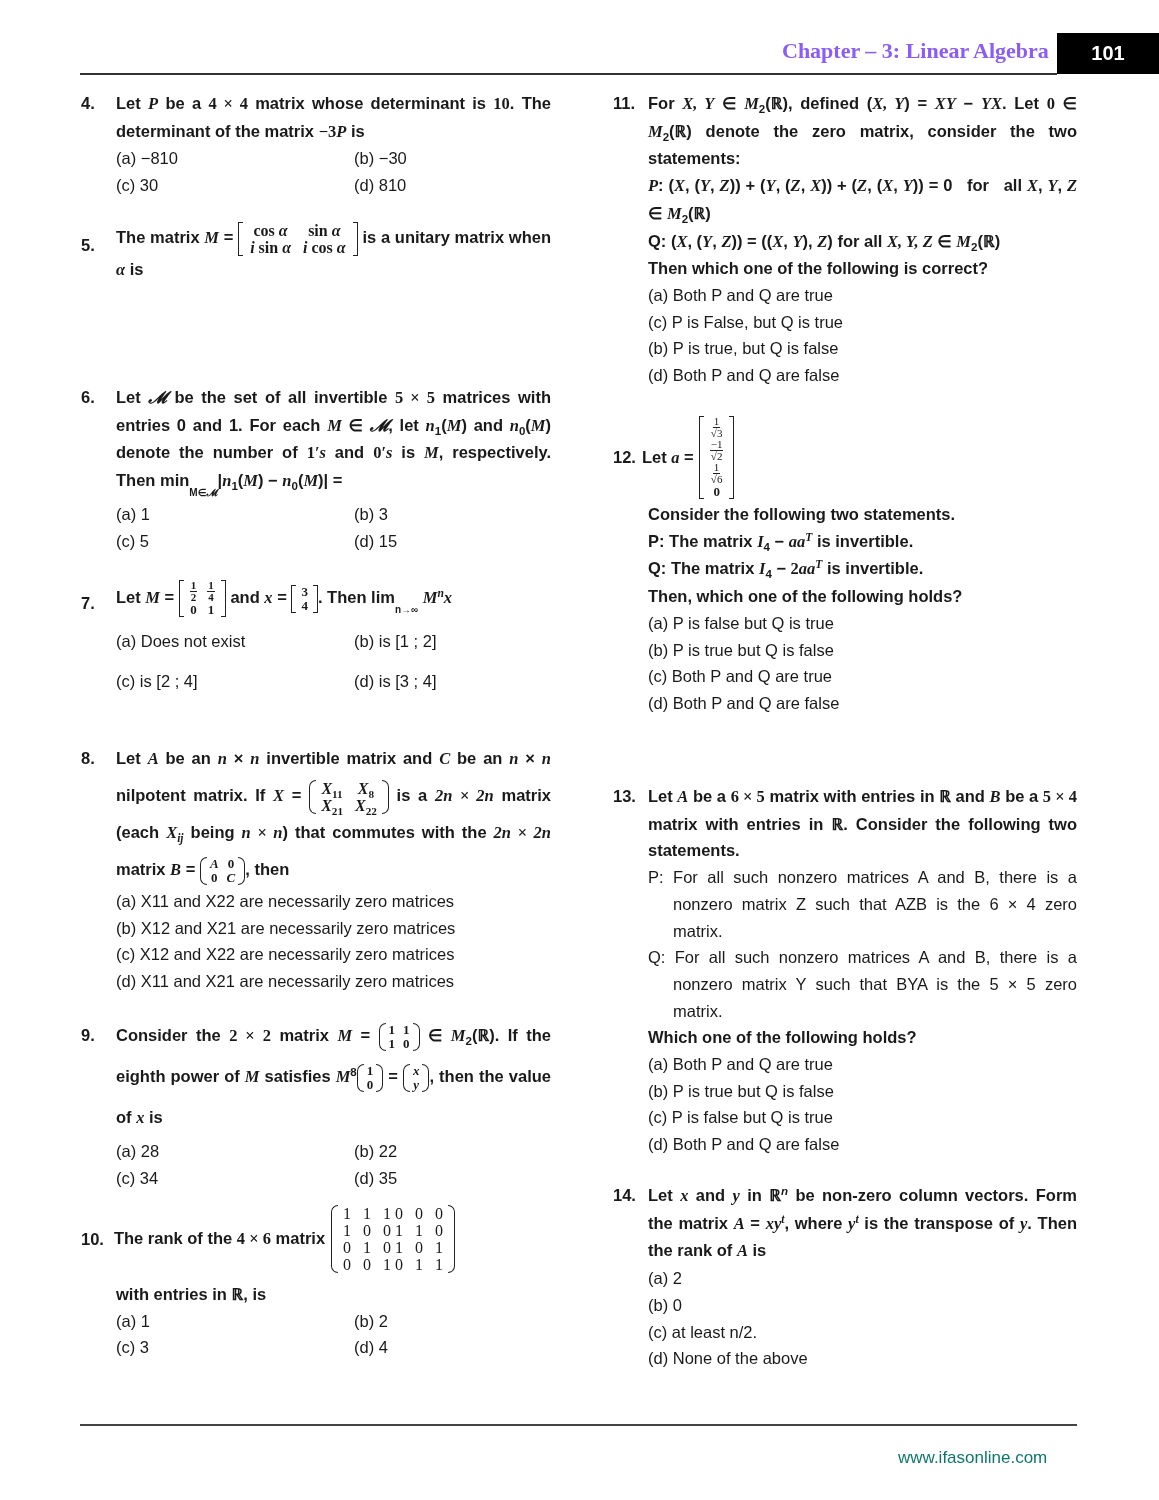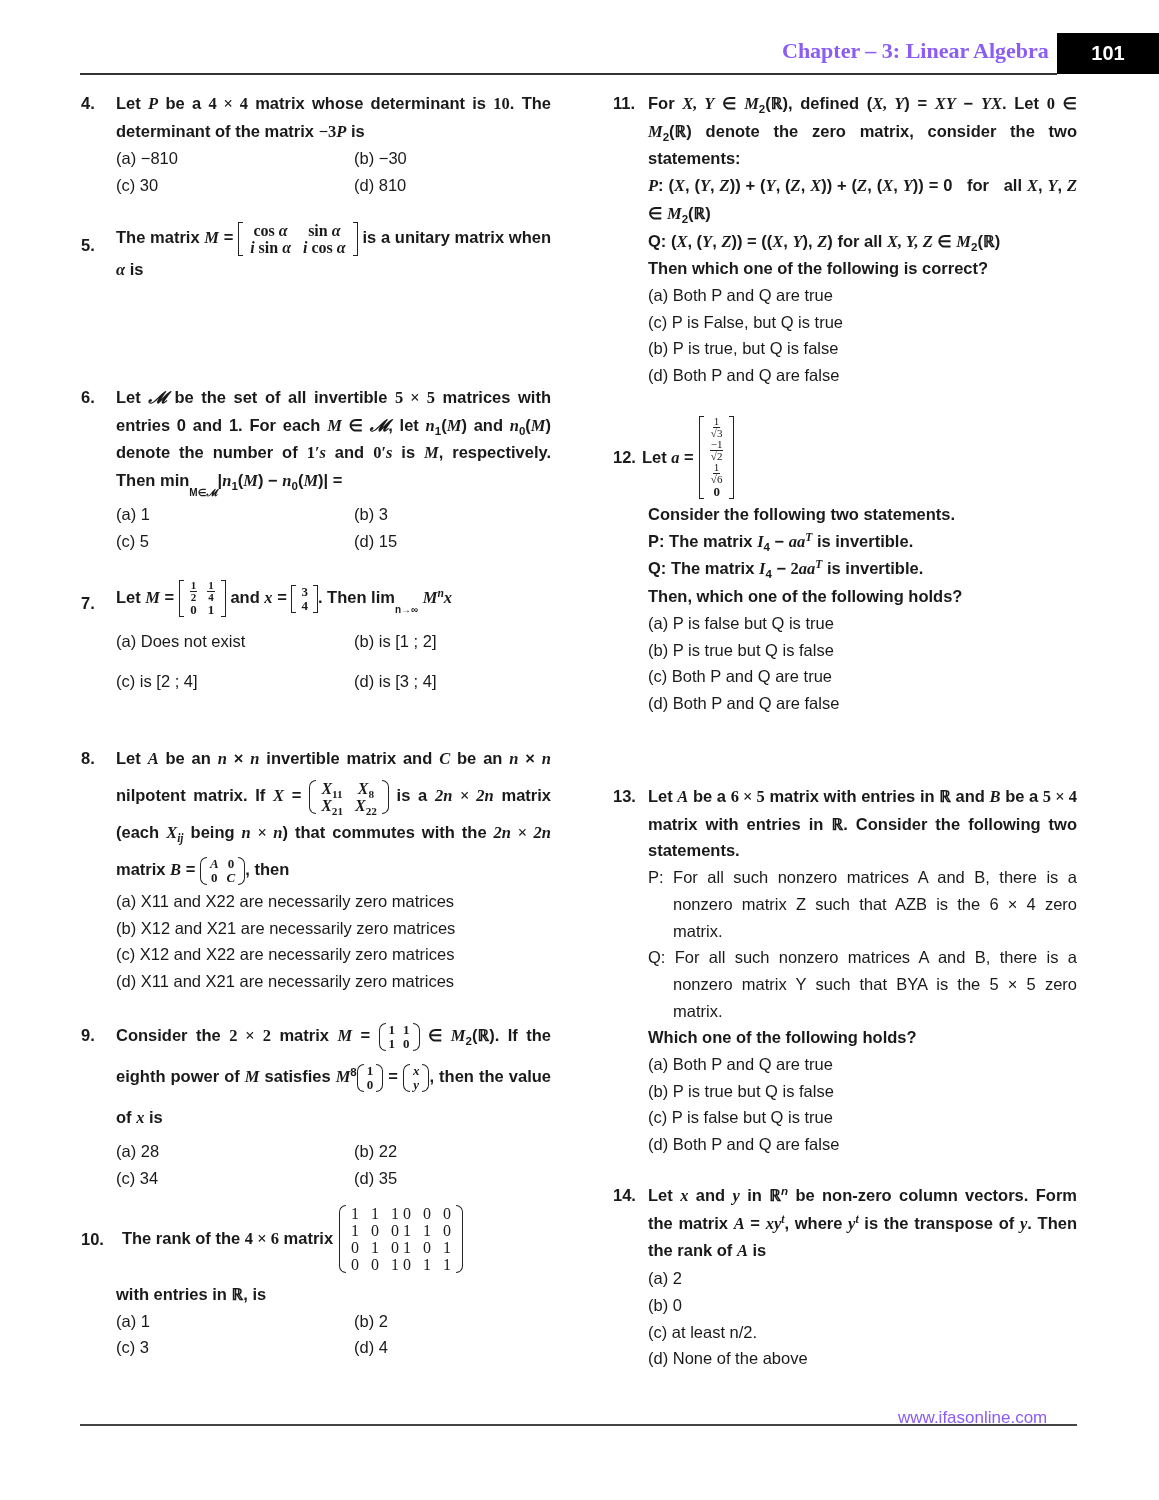--- a/index.html
+++ b/index.html
@@ -11,21 +11,21 @@
   .b { font-weight:bold; }
 
   
   .hdr-title { position:absolute; left:782px; top:38px; font-family:"Liberation Serif", serif;
                font-weight:bold; font-size:22px; color:#8b5cf6; white-space:nowrap; }
   .hdr-box { position:absolute; left:1057px; top:33px; width:102px; height:41px; background:#000;
              color:#fff; font-weight:bold; font-size:20px; display:flex; align-items:center; justify-content:center; }
   .hdr-rule { position:absolute; left:80px; top:73px; width:977px; height:2px; background:#333; }
 
   .footer-rule { position:absolute; left:80px; top:1424px; width:997px; height:2px; background:#444; }
-  .footer-url { position:absolute; left:898px; top:1408px; font-size:17px; color:#8b5cf6; }
+  .footer-url { position:absolute; left:898px; top:1448px; font-size:17px; color:#0f766e; }
 
   .q { position:absolute; width:470px; line-height:26.7px; }
   .q .num { position:absolute; left:0; top:0; font-weight:bold; }
   .q .body { margin-left:35px; }
   .stem { font-weight:bold; text-align:justify; }
   .opts2 { display:grid; grid-template-columns:238px 200px; font-weight:normal; }
   .opt { font-weight:normal; }
 
   sub, sup { font-size:70%; line-height:0; }
   .frac { display:inline-flex; flex-direction:column; align-items:center; vertical-align:middle; font-size:11px; line-height:11px; margin:0 1px; }
@@ -205,21 +205,21 @@
       <span class="opt">(b) 22</span>
       <span class="opt">(c) 34</span>
       <span class="opt">(d) 35</span>
     </div>
   </div>
 </div>
 
 <div class="q" style="left:81px;top:1205px;">
   <div style="display:flex;align-items:center">
     <span class="b">10.</span>
-    <span class="b" style="margin-left:18px">The rank of the <span class="mr">4 × 6</span> matrix</span>
+    <span class="b" style="margin-left:10px">The rank of the <span class="mr">4 × 6</span> matrix</span>
     <span class="bm par" style="margin-left:6px">
       <table>
         <tbody>
             <tr>
               <td>1</td>
               <td>1</td>
               <td>1 0</td>
               <td>0</td>
               <td>0</td>
             </tr>

